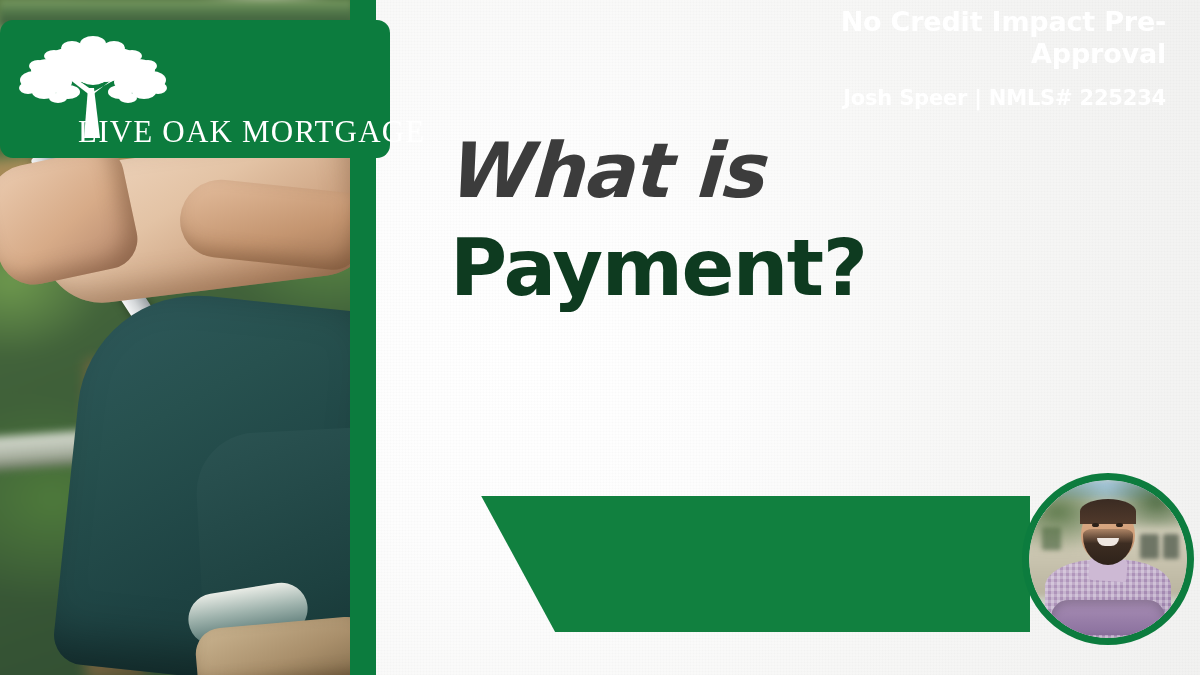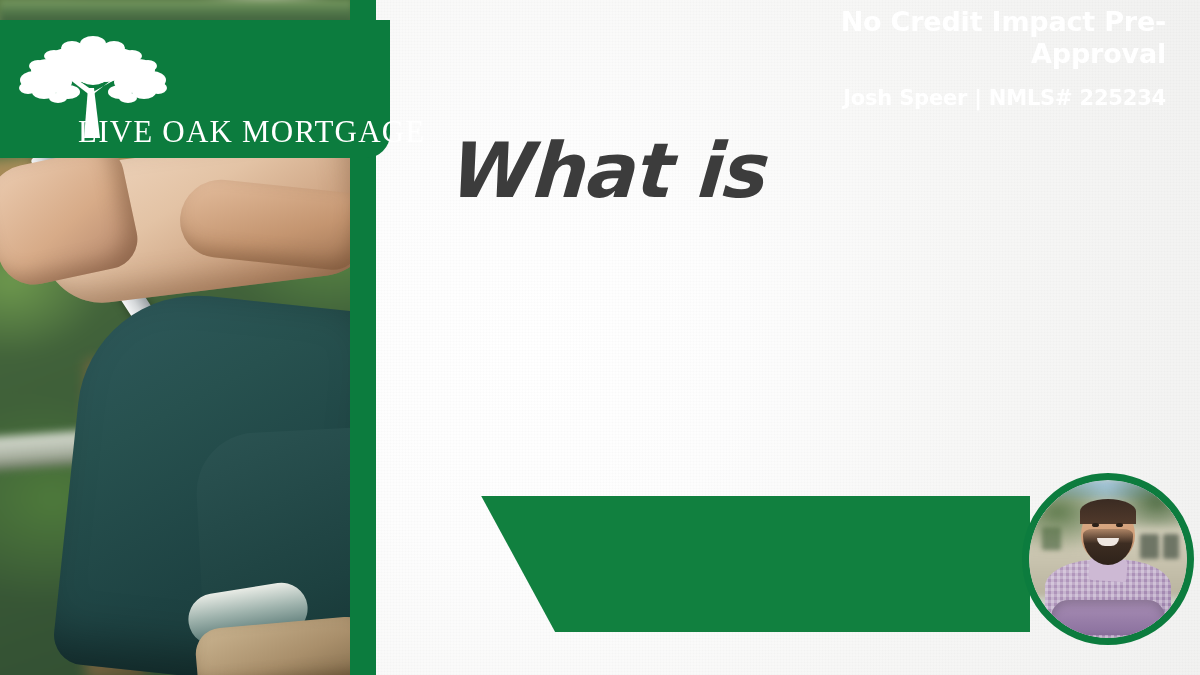--- a/index.html
+++ b/index.html
@@ -119,21 +119,21 @@
   .green-bar{
     position:absolute;left:350px;top:0;width:26px;height:675px;
     background:#0C7C3E;
   }
 
   
   .logo-banner{
     position:absolute;left:0;top:20px;width:390px;height:138px;
     background:#0C7C3E;
     border-bottom-right-radius:24px;
-    display:flex;align-items:flex-end;
+    display:flex;align-items:flex-end;border-radius:13px;
   }
   .logo-inner{position:relative;width:390px;height:138px;}
   .tree-wrap{position:absolute;left:8px;top:6px;width:170px;height:120px;}
   .tree-wrap svg{display:block;width:170px;height:120px;}
   .logo-word{
     position:absolute;left:78px;bottom:8px;
     font-family:"Liberation Serif",serif;
     font-size:31px;letter-spacing:1.2px;color:#ffffff;
     white-space:nowrap;
   }
@@ -331,20 +331,21 @@
           </g>
         </svg>
       </span>
       <span class="logo-word">LIVE OAK MORTGAGE</span>
     </div>
   </div>
 
   <div class="kicker">What is</div>
 
   <div class="headline">
+    <span class="l2">Payment?</span>
   </div>
 
   <div class="cta"></div>
   <div class="cta-text">
     <div class="cta-title">No Credit Impact Pre-Approval</div>
     <div class="cta-sub">Josh Speer | NMLS# 225234</div>
   </div>
 
   <div class="headshot">
     <div class="hs-inner">

